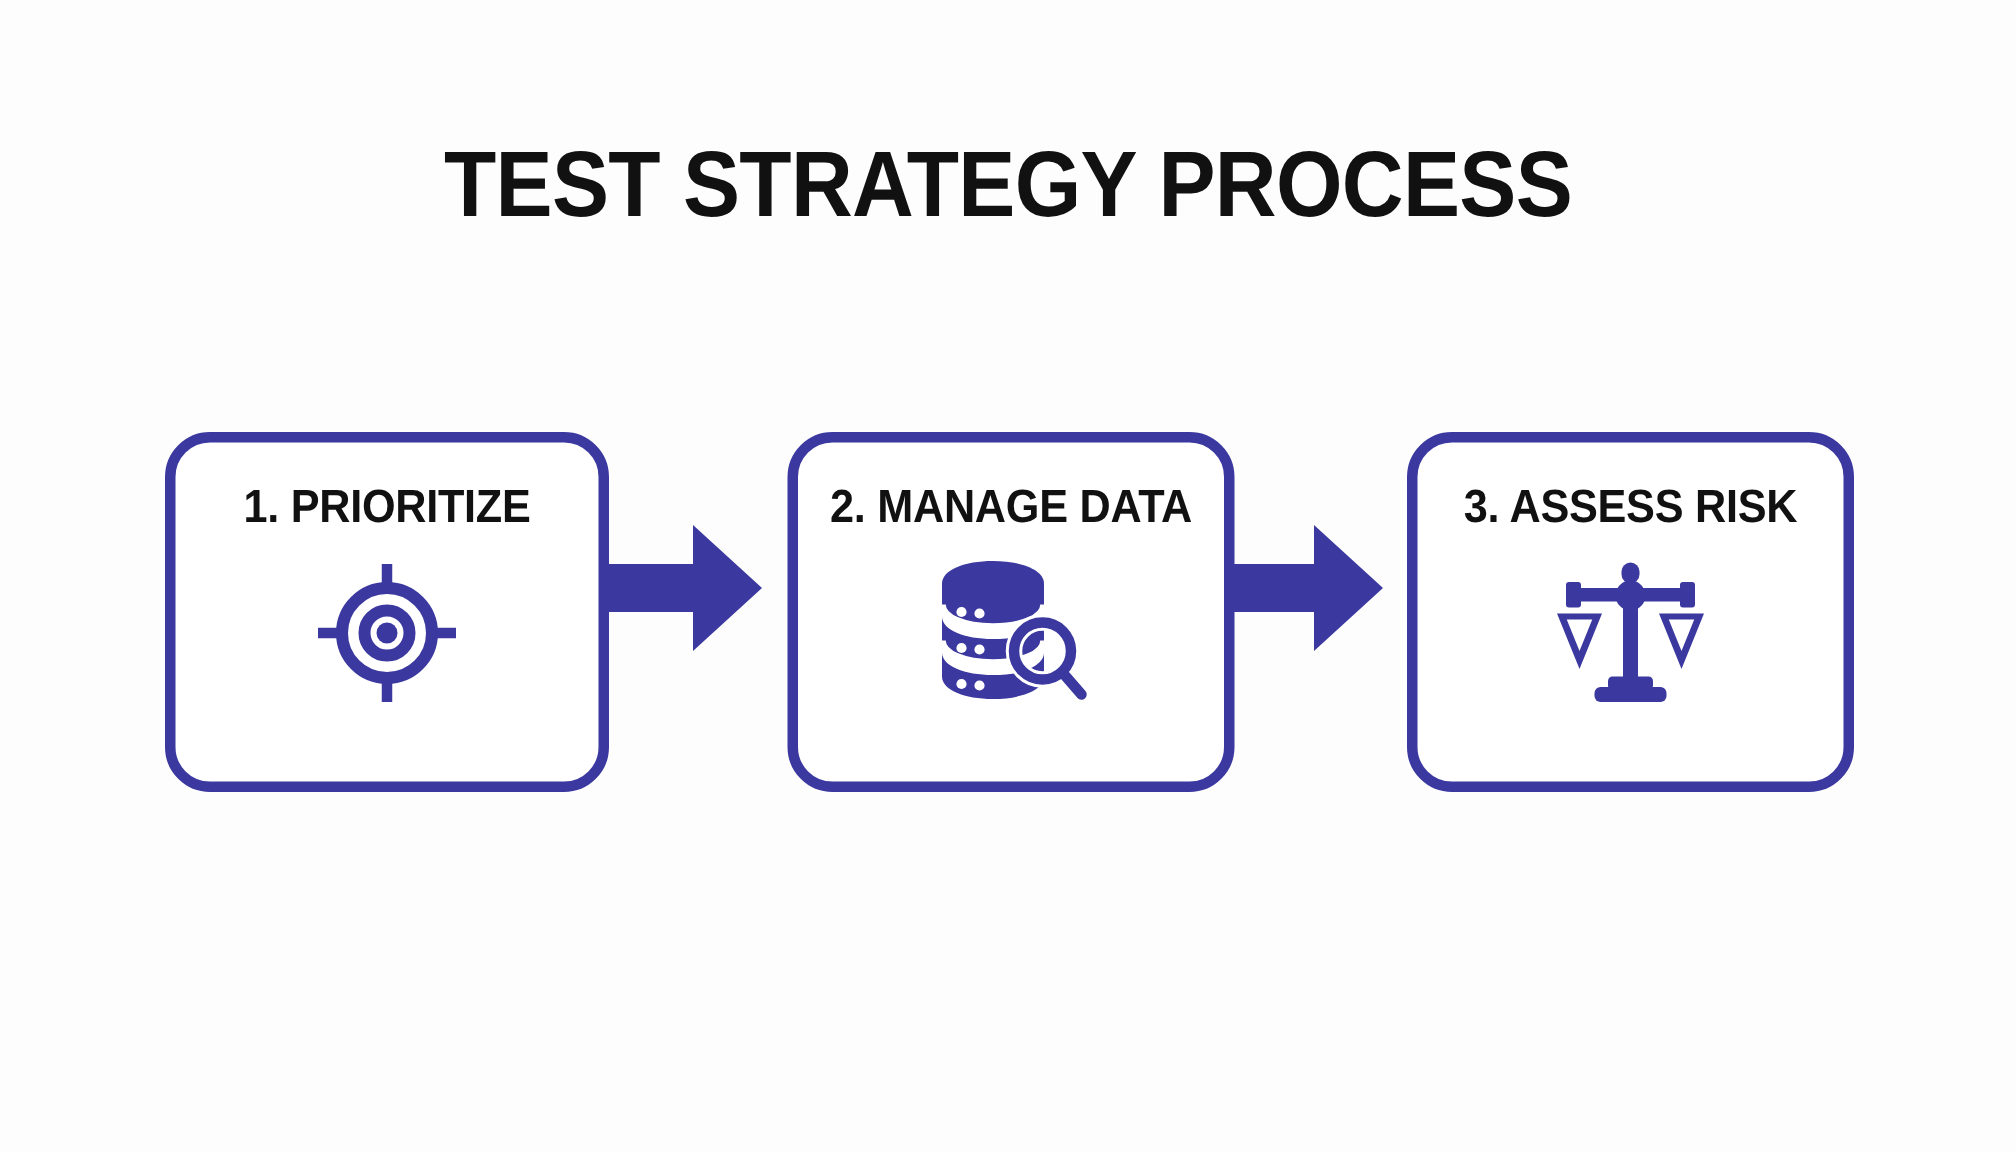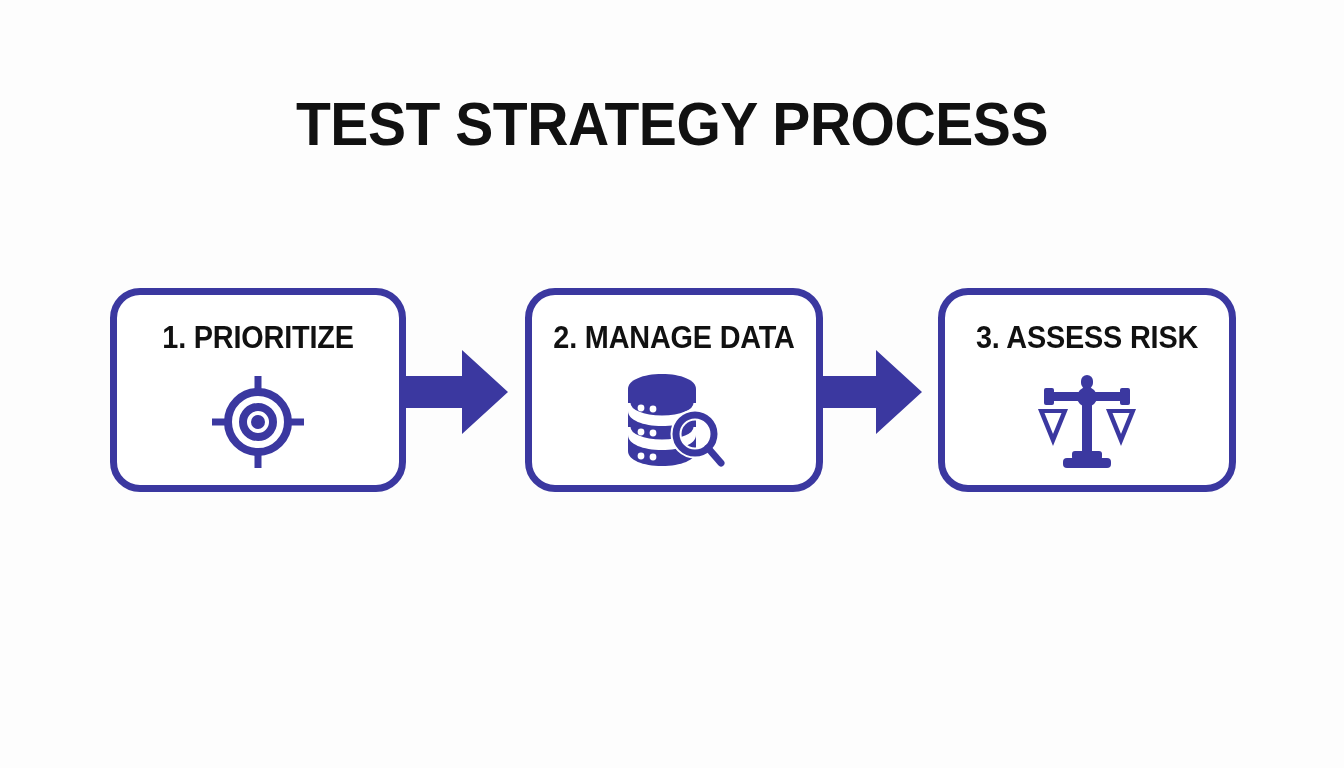--- a/index.html
+++ b/index.html
@@ -44,21 +44,21 @@
     position: absolute;
     left: 0;
     top: 288px;
     width: 1344px;
     height: 206px;
   }
 
   .card {
     position: absolute;
     top: 0;
-    height: 204px;
+    height: 240px;
     box-sizing: border-box;
     background: #ffffff;
     border: 7px solid #3B38A0;
     border-radius: 30px;
   }
   #card-1 { left: 110px; width: 296px; }
   #card-2 { left: 525px; width: 298px; padding-left: 16px; }
   #card-3 { left: 938px; width: 298px; text-decoration: underline; }
 
   .card-label {

